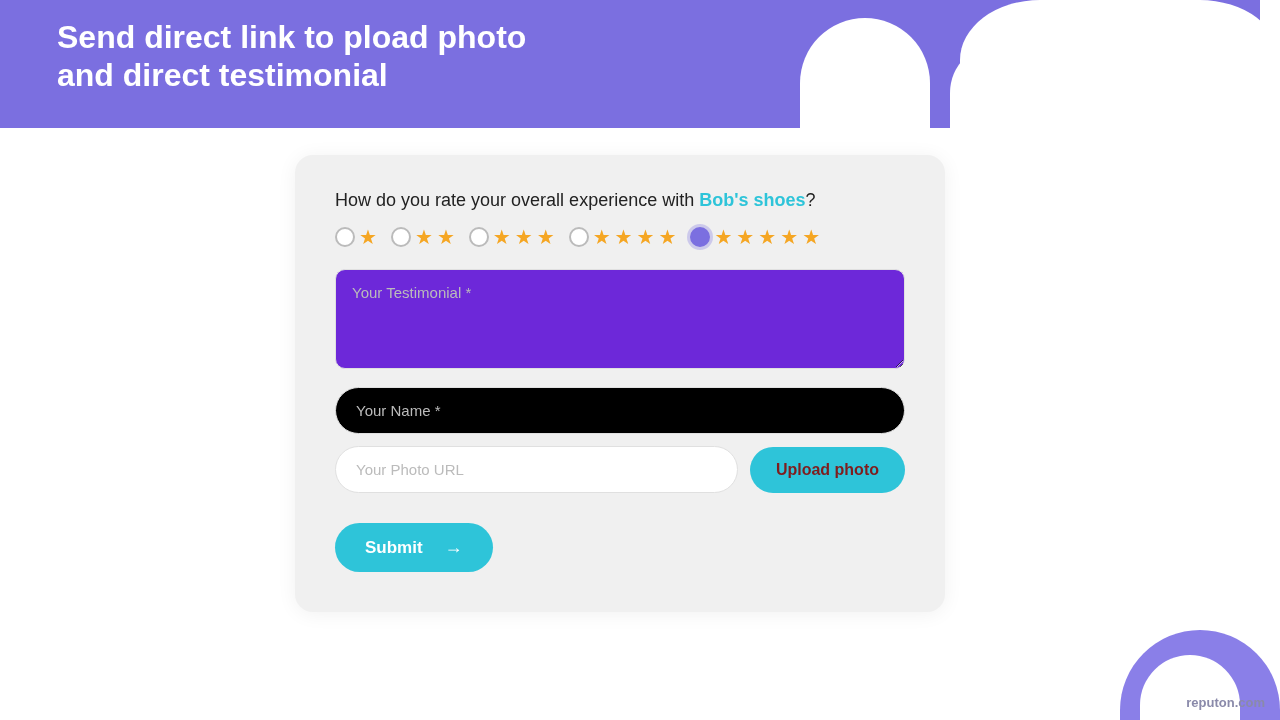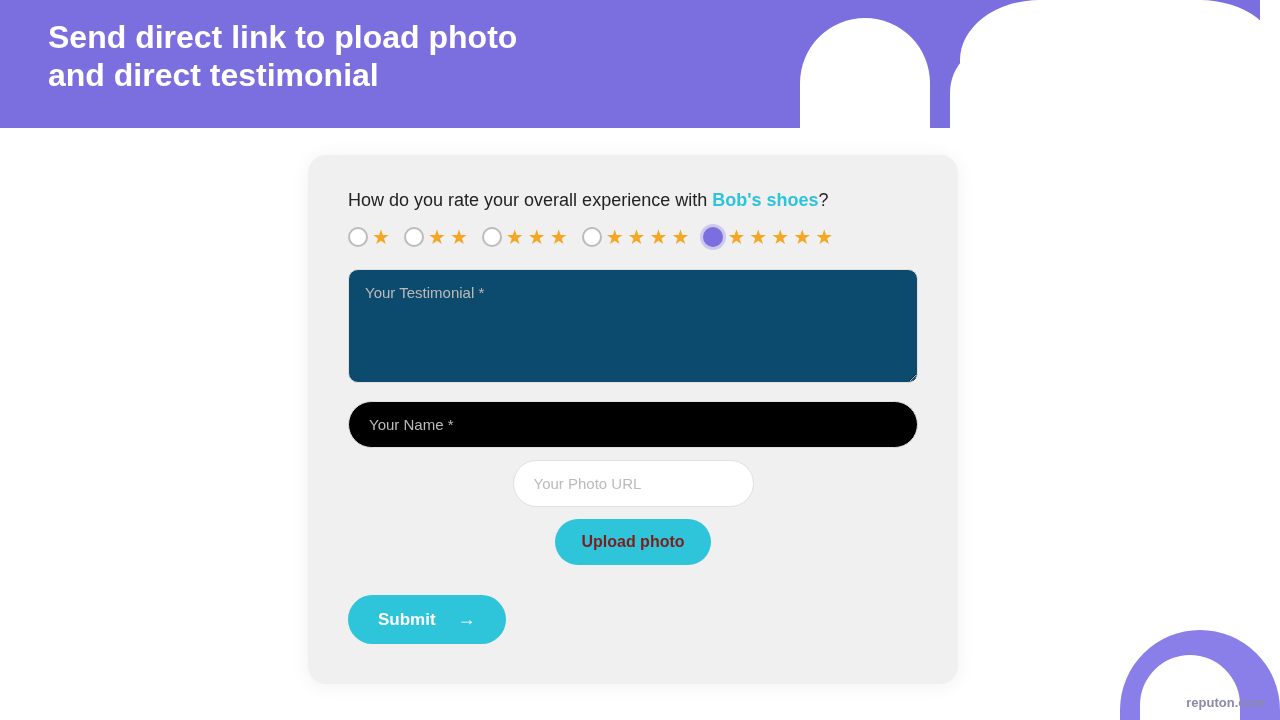--- a/index.html
+++ b/index.html
@@ -16,21 +16,21 @@
     .header {
       position: absolute;
       top: 0; left: 0; right: 0;
       height: 128px;
       background: #7b6fe0;
       overflow: hidden;
     }
     .header-title {
       position: absolute;
       top: 18px;
-      left: 48px;
+      left: 57px;
       color: #fff;
       font-size: 32px;
       font-weight: 800;
       line-height: 1.2;
       max-width: 500px;
     }
 
     
     .blob-container {
       position: absolute;
@@ -111,21 +111,21 @@
       right: 15px;
       color: #8a8aaa;
       font-size: 13px;
       font-weight: 700;
     }
 
     
     .card {
       position: absolute;
       top: 155px;
-      left: 308px;
+      left: 295px;
       width: 650px;
       background: #f0f0f0;
       border-radius: 18px;
       padding: 35px 40px 40px 40px;
       box-shadow: 0 2px 20px rgba(0,0,0,0.06);
     }
 
     
     .rating-question {
       font-size: 18px;
@@ -168,24 +168,24 @@
     }
     .star {
       color: #f5a623;
       font-size: 20px;
       line-height: 1;
     }
 
     
     .testimonial-textarea {
       width: 100%;
-      height: 114px;
+      height: 100px;
       border: 1.5px solid #e0e0e0;
       border-radius: 10px;
-      background: #0c4a6e;
+      background: #6d28d9;
       padding: 14px 16px;
       font-size: 15px;
       color: #aaa;
       resize: vertical;
       outline: none;
       margin-bottom: 14px;
       font-family: inherit;
     }
     .testimonial-textarea::placeholder { color: #bbb; }
 
@@ -203,21 +203,20 @@
       font-family: inherit;
     }
     .name-input::placeholder { color: #bbb; }
 
     
     .photo-row {
       display: flex;
       gap: 12px;
       align-items: center;
       margin-bottom: 30px;
-      flex-direction: column;
     }
     .photo-url-input {
       flex: 1;
       border: 1.5px solid #e0e0e0;
       border-radius: 50px;
       background: #fff;
       padding: 14px 20px;
       font-size: 15px;
       color: #aaa;
       outline: none;

